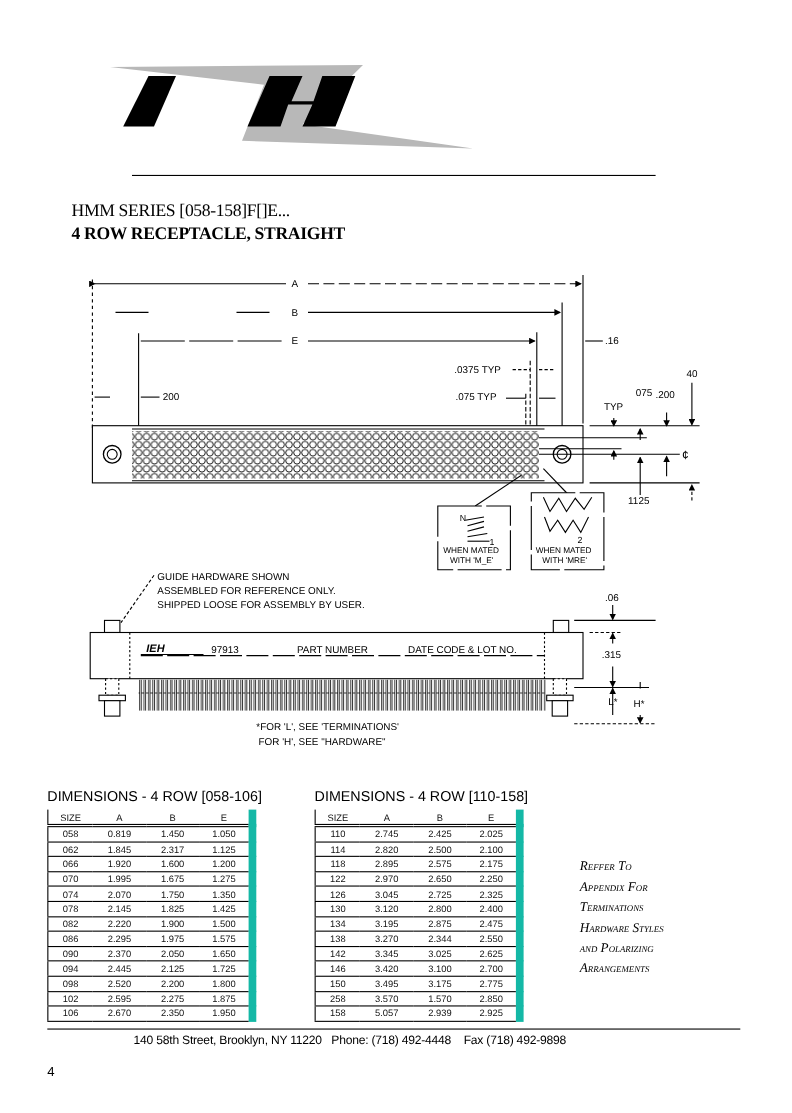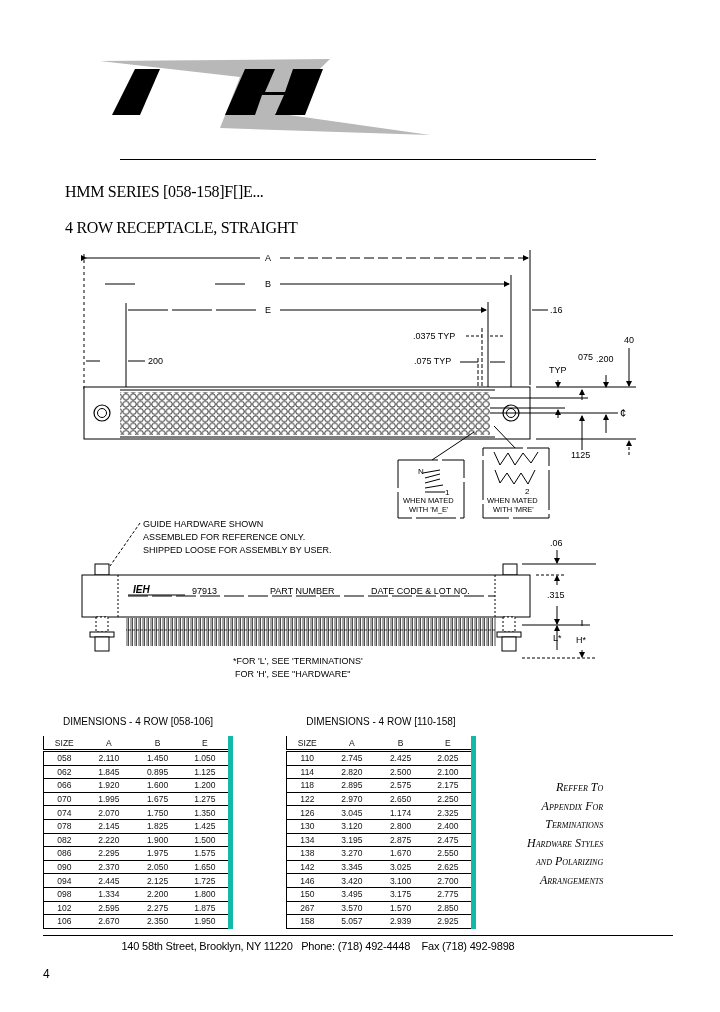--- a/index.html
+++ b/index.html
@@ -2,29 +2,29 @@
 <html><head>
 <meta charset="utf-8">
 <style>
   html, body { margin:0; padding:0; background:#fff; }
   body { width:720px; height:1012px; position:relative; overflow:hidden; font-family:"Liberation Sans", sans-serif; color:#000; }
   .abs { position:absolute; }
   .logo { left:100px; top:55px; width:330px; height:85px; }
   .hr-top { left:120px; top:159px; width:476px; height:1px; background:#000; }
   .title { left:65px; font-family:"Liberation Serif", serif; font-size:16px; letter-spacing:-0.3px; white-space:nowrap;text-align:center; }
   .t1 { top:183px; }
-  .t2 { top:219px; }
+  .t2 { top:204px;font-weight:bold; }
   svg text { font-family:"Liberation Sans", sans-serif; }
-  .tbl-caption { font-size:10px; white-space:nowrap; text-align:center; }
+  .tbl-caption { font-size:13px; white-space:nowrap; text-align:center; }
   table.dim { position:absolute; border-collapse:collapse; font-size:8.5px; color:#111; }
   table.dim th { font-weight:normal; height:13px; border-bottom:3px double #000; padding:0; }
   table.dim td { height:12.6px; text-align:center; padding:0; border-bottom:1px solid #000; }
   table.dim th, table.dim td { text-align:center; }
-  table.dim { border-left:1px solid #000; border-right:5px solid #14b8a6; border-bottom:1px solid #000; }
-  .refer { left:527px; top:778px; font-family:"Liberation Serif", serif; font-style:italic; font-size:12px; line-height:18.5px; font-variant:small-caps;text-align:right; }
+  table.dim { border-left:1px solid #000; border-right:7px solid #14b8a6; border-bottom:1px solid #000; }
+  .refer { left:527px; top:778px; font-family:"Liberation Serif", serif; font-style:italic; font-size:12px; line-height:18.5px; font-variant:small-caps; }
   .refer div { white-space:nowrap; }
   .hr-bottom { left:43px; top:935px; width:630px; height:1px; background:#000; }
   .footer { left:0; width:636px; top:940px; text-align:center; font-size:11px; letter-spacing:-0.2px; }
   .pagenum { left:43px; top:967px; font-size:12px; }
 </style>
 </head>
 <body>
 
 <svg class="abs logo" viewBox="0 0 330 85">
   <polygon points="0,6 230,4 175,58 330,80 120,73 140,22" fill="#b8b8b8"></polygon>
@@ -195,28 +195,28 @@
       <tr>
     <th style="width:22%">SIZE</th>
     <th style="width:26%">A</th>
     <th style="width:26%">B</th>
     <th style="width:26%">E</th>
   </tr>
     </thead>
   <tbody id="tbodyL">
       <tr>
         <td>058</td>
-        <td>2.110</td>
+        <td>0.819</td>
         <td>1.450</td>
         <td>1.050</td>
       </tr>
       <tr>
         <td>062</td>
         <td>1.845</td>
-        <td>0.895</td>
+        <td>2.317</td>
         <td>1.125</td>
       </tr>
       <tr>
         <td>066</td>
         <td>1.920</td>
         <td>1.600</td>
         <td>1.200</td>
       </tr>
       <tr>
         <td>070</td>
@@ -255,21 +255,21 @@
         <td>1.650</td>
       </tr>
       <tr>
         <td>094</td>
         <td>2.445</td>
         <td>2.125</td>
         <td>1.725</td>
       </tr>
       <tr>
         <td>098</td>
-        <td>1.334</td>
+        <td>2.520</td>
         <td>2.200</td>
         <td>1.800</td>
       </tr>
       <tr>
         <td>102</td>
         <td>2.595</td>
         <td>2.275</td>
         <td>1.875</td>
       </tr>
       <tr>
@@ -312,39 +312,39 @@
       </tr>
       <tr>
         <td>122</td>
         <td>2.970</td>
         <td>2.650</td>
         <td>2.250</td>
       </tr>
       <tr>
         <td>126</td>
         <td>3.045</td>
-        <td>1.174</td>
+        <td>2.725</td>
         <td>2.325</td>
       </tr>
       <tr>
         <td>130</td>
         <td>3.120</td>
         <td>2.800</td>
         <td>2.400</td>
       </tr>
       <tr>
         <td>134</td>
         <td>3.195</td>
         <td>2.875</td>
         <td>2.475</td>
       </tr>
       <tr>
         <td>138</td>
         <td>3.270</td>
-        <td>1.670</td>
+        <td>2.344</td>
         <td>2.550</td>
       </tr>
       <tr>
         <td>142</td>
         <td>3.345</td>
         <td>3.025</td>
         <td>2.625</td>
       </tr>
       <tr>
         <td>146</td>
@@ -352,21 +352,21 @@
         <td>3.100</td>
         <td>2.700</td>
       </tr>
       <tr>
         <td>150</td>
         <td>3.495</td>
         <td>3.175</td>
         <td>2.775</td>
       </tr>
       <tr>
-        <td>267</td>
+        <td>258</td>
         <td>3.570</td>
         <td>1.570</td>
         <td>2.850</td>
       </tr>
       <tr>
         <td>158</td>
         <td>5.057</td>
         <td>2.939</td>
         <td>2.925</td>
       </tr>

